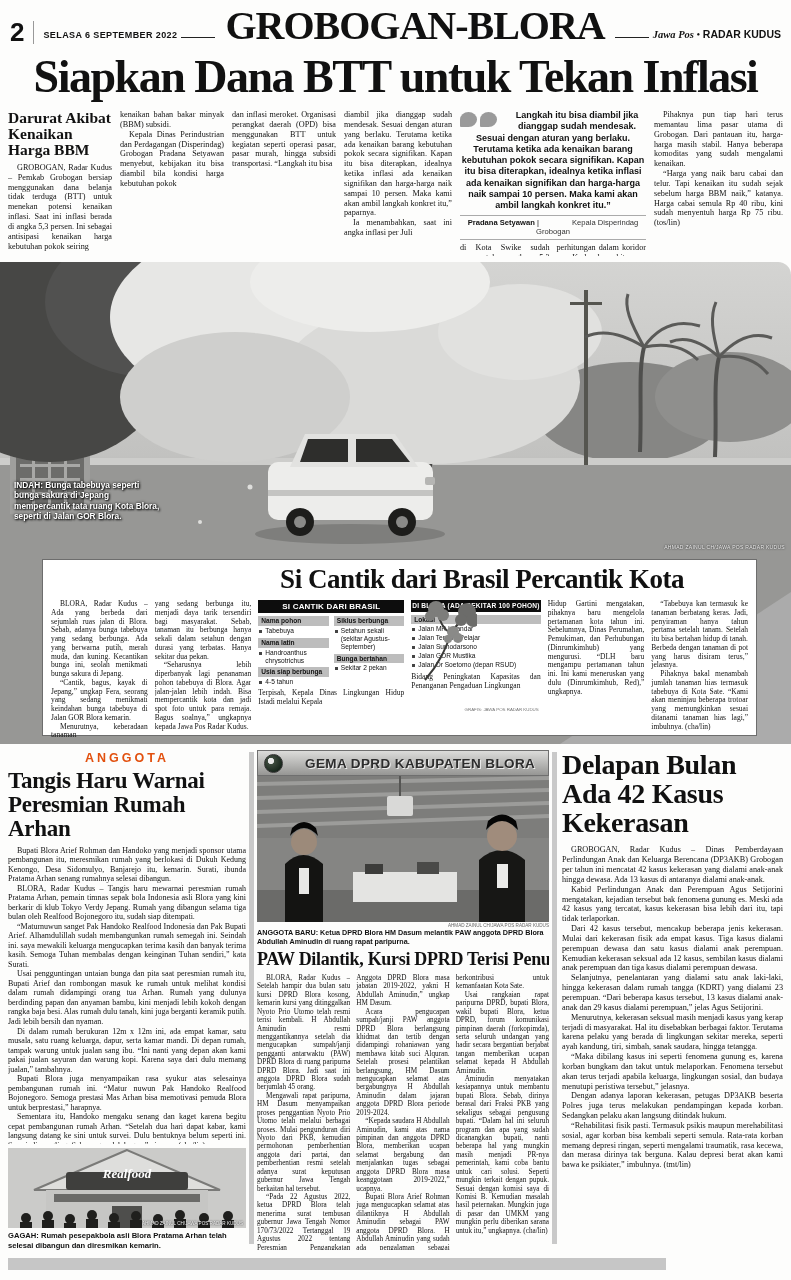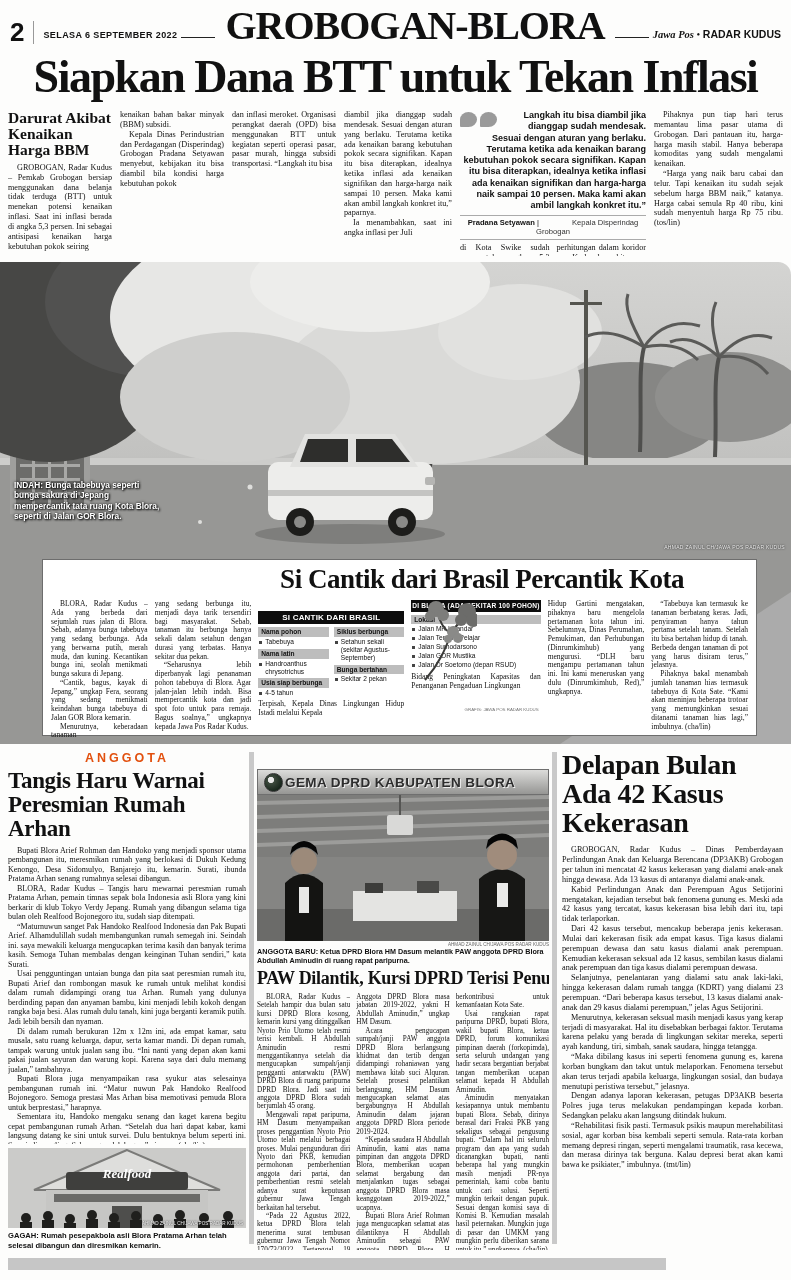--- a/index.html
+++ b/index.html
@@ -25,42 +25,42 @@
   .tcol{overflow:hidden;}
   .tc1{flex:0 0 104px;} .tc2{flex:0 0 104px;} .tc3{flex:0 0 104px;} .tc4{flex:0 0 108px;}
   .tc6{flex:1 1 auto;}
   .subhead{font-size:15.5px;font-weight:bold;line-height:1.03;text-align:left;margin-bottom:5px;}
   .para{margin:0;text-indent:9px;}
   .cont > .para:first-child{text-indent:0;}
   
   .pq{flex:0 0 186px;font-family:"Liberation Sans",sans-serif;overflow:hidden;}
   .pq-marks{float:left;width:42px;height:16px;margin:2px 6px 0 0;}
   .pq-marks i{display:inline-block;width:17px;height:15px;border-radius:50% 50% 50% 6%;background:#9a9a9a;margin-right:3px;}
-  .pq-text{font-size:9px;font-weight:bold;line-height:1.25;text-align:right;}
+  .pq-text{font-size:9px;font-weight:bold;line-height:1.25;text-align:center;}
   .pq-attr{border-top:1px solid #aaa;margin-top:4px;padding-top:2px;text-align:center;font-size:7.6px;}
   .pq-attr .nm{font-weight:bold;} .pq-attr .rl{color:#333;padding-left:31px;}
   .pq-below{display:flex;gap:7px;border-top:1px solid #aaa;margin-top:3px;padding-top:3px;
             font-family:"Liberation Serif",serif;font-size:8.2px;}
   .pq-below div{flex:1;text-align:justify;}
   
   .photo-main{position:relative;height:482px;margin:0;background:linear-gradient(#d4d4d2 0%,#c2c2c0 40%,#a9a9a7 58%,#999 100%);z-index:0;border-radius:13px;}
   .photo-main svg{position:absolute;inset:0;}
   .pm-caption{position:absolute;left:14px;top:218px;width:152px;z-index:2;color:#fff;
               font-family:"Liberation Sans",sans-serif;font-weight:bold;font-size:8.3px;line-height:1.25;
               text-shadow:0 0 3px #000,1px 1px 2px #000;}
   .pm-credit{position:absolute;right:6px;top:282px;z-index:2;color:#eee;font-family:"Liberation Sans",sans-serif;
              font-size:5px;letter-spacing:.3px;text-shadow:0 0 2px #000;}
   
   .panel{position:absolute;left:42px;right:34px;top:297px;bottom:8px;background:#fff;border:1px solid #6d6d6d;
          padding:4px 8px 4px;z-index:3;}
   .panel-head{font-size:27px;font-weight:bold;letter-spacing:-.5px;text-align:center;padding-left:165px;
               margin:0 0 5px;white-space:nowrap;}
   .panel-row{display:flex;gap:7px;font-size:7.5px;line-height:1.17;text-align:justify;height:138px;overflow:hidden;}
   .pcol{flex:1 1 0;overflow:hidden;}
-  .ibx{flex:0 0 146px;margin-top:11px;} .ibx2{flex:0 0 122px;}
+  .ibx{flex:0 0 146px;} .ibx2{flex:0 0 122px;}
   .ib-head{background:#0d0d0d;color:#fff;font-family:"Liberation Sans",sans-serif;font-weight:bold;
            font-size:8px;text-align:center;padding:2px 1px;letter-spacing:.2px;white-space:nowrap;overflow:hidden;}
   .ib-head.small{font-size:6.6px;}
   .ib-cols{display:flex;gap:5px;}
   .ib-cols > div{flex:1;}
   .ib-lab{background:#bdbdbd;font-family:"Liberation Sans",sans-serif;font-weight:bold;font-size:6.6px;
           padding:1px 3px;margin:3px 0 1px;white-space:nowrap;overflow:hidden;}
   .ib-val{font-family:"Liberation Sans",sans-serif;font-size:6.6px;line-height:1.2;padding-left:7px;position:relative;text-align:left;}
   .ib-val::before{content:"";position:absolute;left:1px;top:3px;width:3px;height:3px;background:#444;}
   .ib-list{list-style:none;margin:1px 0 0;padding:0;font-family:"Liberation Sans",sans-serif;font-size:6.6px;line-height:1.35;text-align:left;}
@@ -79,21 +79,21 @@
   .left-head{font-size:23px;font-weight:bold;line-height:1.04;letter-spacing:-.3px;margin:0 0 5px;}
   .left-body{font-size:8px;line-height:1.19;text-align:justify;max-height:302px;overflow:hidden;}
   .photo-rf{position:relative;flex:1 1 auto;min-height:80px;margin-top:4px;overflow:hidden;background:linear-gradient(#d8d8d6,#b9b9b7);}
   .rf-logo{position:absolute;left:50%;top:22%;transform:translateX(-50%);color:#fff;font-style:italic;
            font-weight:bold;font-size:13px;font-family:"Liberation Serif",serif;z-index:2;}
   .rf-credit{position:absolute;right:3px;bottom:2px;color:#eee;font-family:"Liberation Sans",sans-serif;font-size:4.6px;z-index:2;text-shadow:0 0 2px #000;}
   .left-cap{font-family:"Liberation Sans",sans-serif;font-weight:bold;font-size:7.6px;line-height:1.25;margin-top:3px;}
   
   .bcol-mid{flex:0 0 292px;display:flex;flex-direction:column;overflow:hidden;}
   .gema{height:24px;background:linear-gradient(#dcdcda,#969694);border:1px solid #6f6f6f;display:flex;
-        align-items:center;gap:2px;padding:0 6px;margin-top:19px;}
+        align-items:center;gap:22px;padding:0 6px;}
   .gema-logo{width:17px;height:17px;border-radius:50%;background:radial-gradient(circle at 35% 35%,#e9e9e9 18%,#3d4a3d 22%,#16241a 75%);border:1px solid #333;}
   .gema-title{font-family:"Liberation Sans",sans-serif;font-weight:bold;font-size:13.5px;color:#2d2d2d;
               letter-spacing:.4px;text-shadow:1px 1px 0 #efefef;white-space:nowrap;}
   .photo-dprd{position:relative;height:146px;overflow:hidden;background:linear-gradient(#8e8e8c 0%,#757573 55%,#5f5f5d 100%);}
   .mid-credit{text-align:right;font-family:"Liberation Sans",sans-serif;font-size:4.6px;color:#666;margin:1px 0 0;}
   .mid-cap{font-family:"Liberation Sans",sans-serif;font-weight:bold;font-size:7.2px;line-height:1.25;margin:0 0 3px;}
   .mid-head{font-size:18px;font-weight:bold;letter-spacing:-.3px;margin:0 0 4px;white-space:nowrap;overflow:hidden;}
   .mid-cols{display:flex;gap:6px;font-size:7.2px;line-height:1.17;text-align:justify;flex:1;overflow:hidden;}
   .mid-cols > div{flex:1;overflow:hidden;}
   

